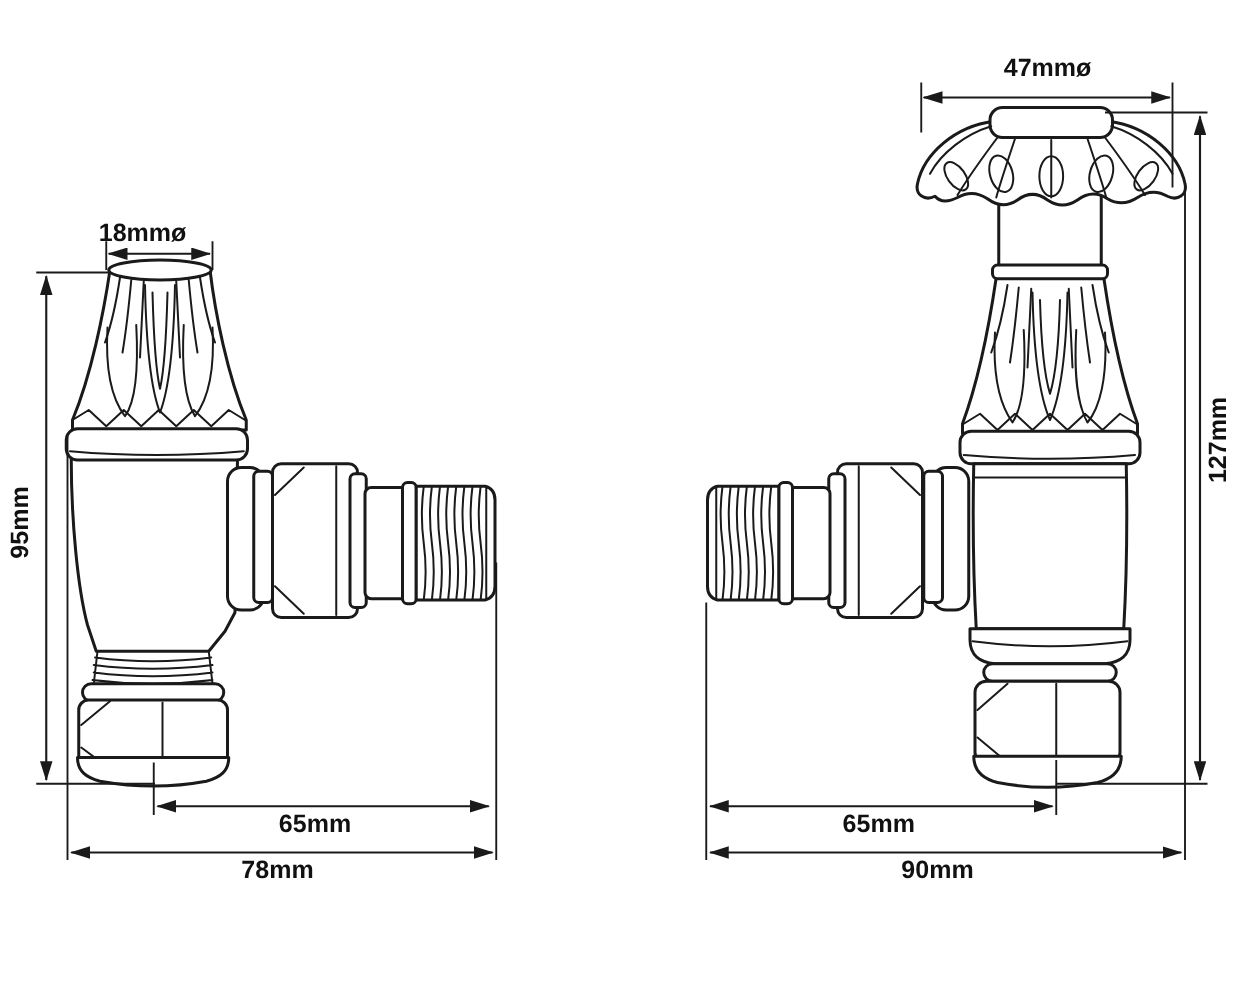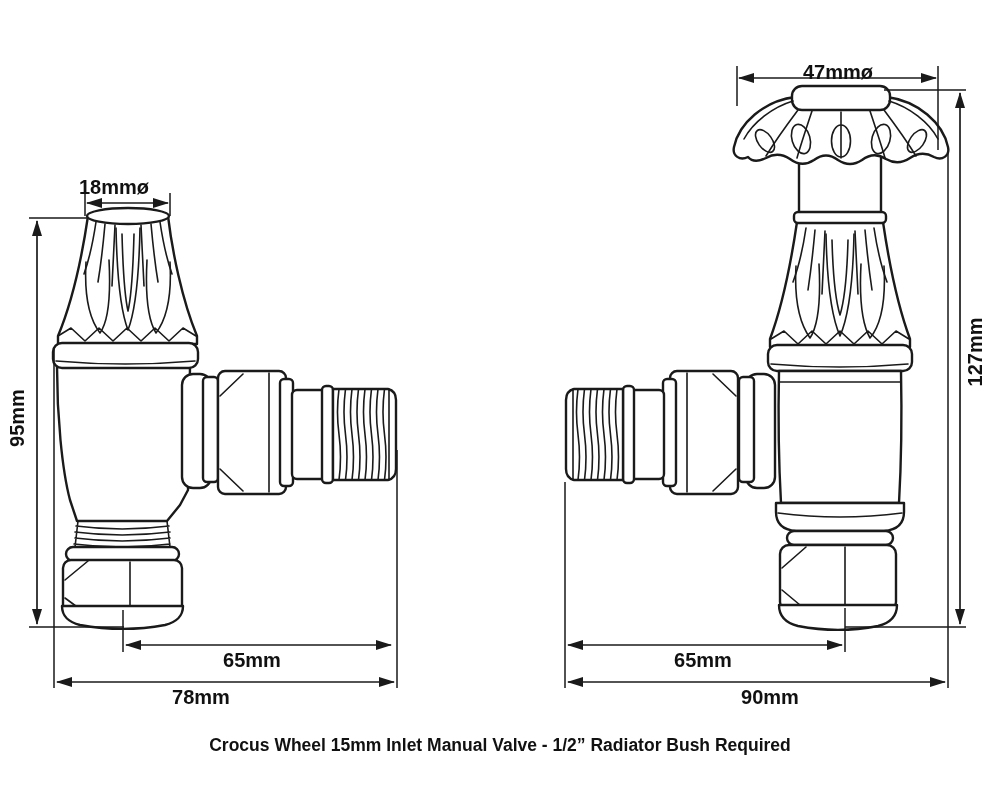--- a/index.html
+++ b/index.html
@@ -137,21 +137,20 @@
     <line class="dim" x1="739" y1="78" x2="936" y2="78" marker-start="url(#arw)" marker-end="url(#arw)"></line>
     <line class="dim" x1="960" y1="93" x2="960" y2="624" marker-start="url(#arw)" marker-end="url(#arw)"></line>
     <line class="dim" x1="568" y1="645" x2="842" y2="645" marker-start="url(#arw)" marker-end="url(#arw)"></line>
     <line class="dim" x1="568" y1="682" x2="945" y2="682" marker-start="url(#arw)" marker-end="url(#arw)"></line>
   </g>
 </svg>
 
 <div class="dimlabel" style="left:114px;top:187px">18mmø</div>
 <div class="dimlabel vert" style="left:17px;top:418px">95mm</div>
 <div class="dimlabel" style="left:252px;top:660px">65mm</div>
-<div class="dimlabel" style="left:201px;top:697px">78mm</div>
-<div class="dimlabel" style="left:838px;top:72px">47mmø</div>
+<div class="dimlabel" style="left:222px;top:697px">78mm</div>
+<div class="dimlabel" style="left:838px;top:55px">47mmø</div>
 <div class="dimlabel vert" style="left:975px;top:352px">127mm</div>
 <div class="dimlabel" style="left:703px;top:660px">65mm</div>
-<div class="dimlabel" style="left:770px;top:697px">90mm</div>
+<div class="dimlabel" style="left:750px;top:697px">90mm</div>
 
-<div class="caption">Crocus Wheel 15mm Inlet Manual Valve - 1/2” Radiator Bush Required</div>
 
 </div>
 
 </body></html>

